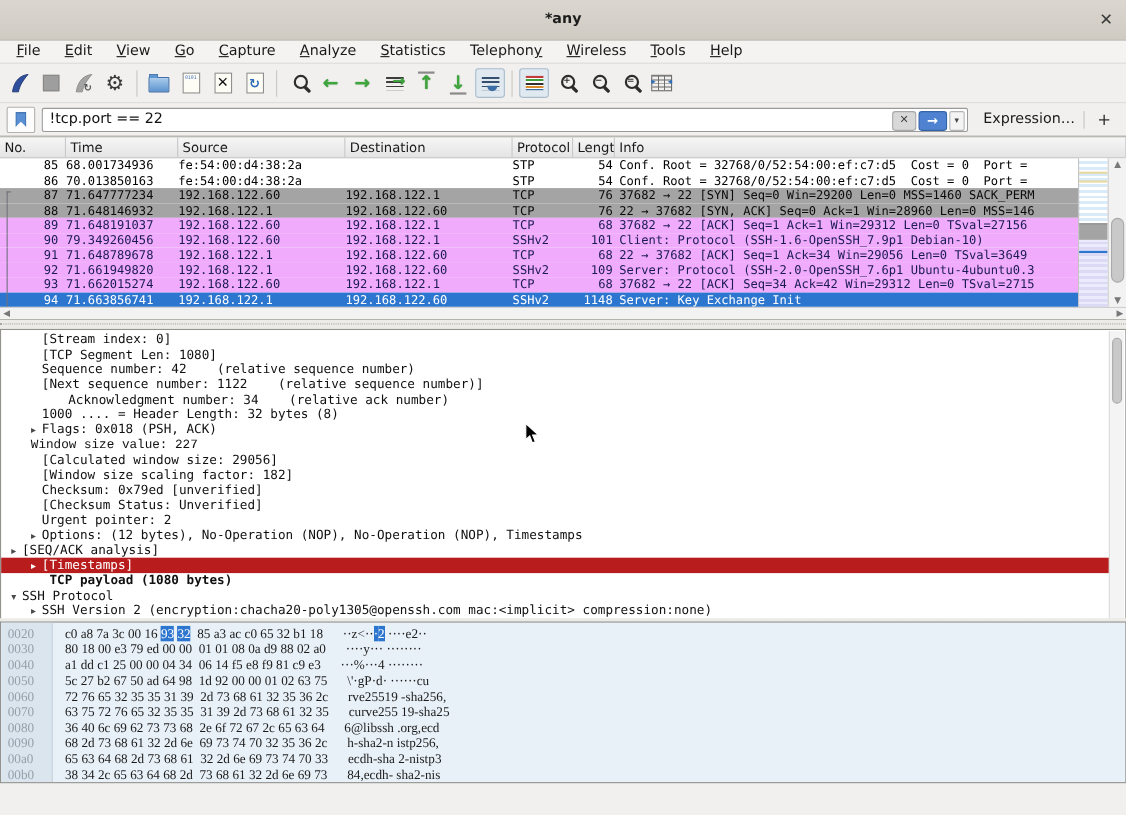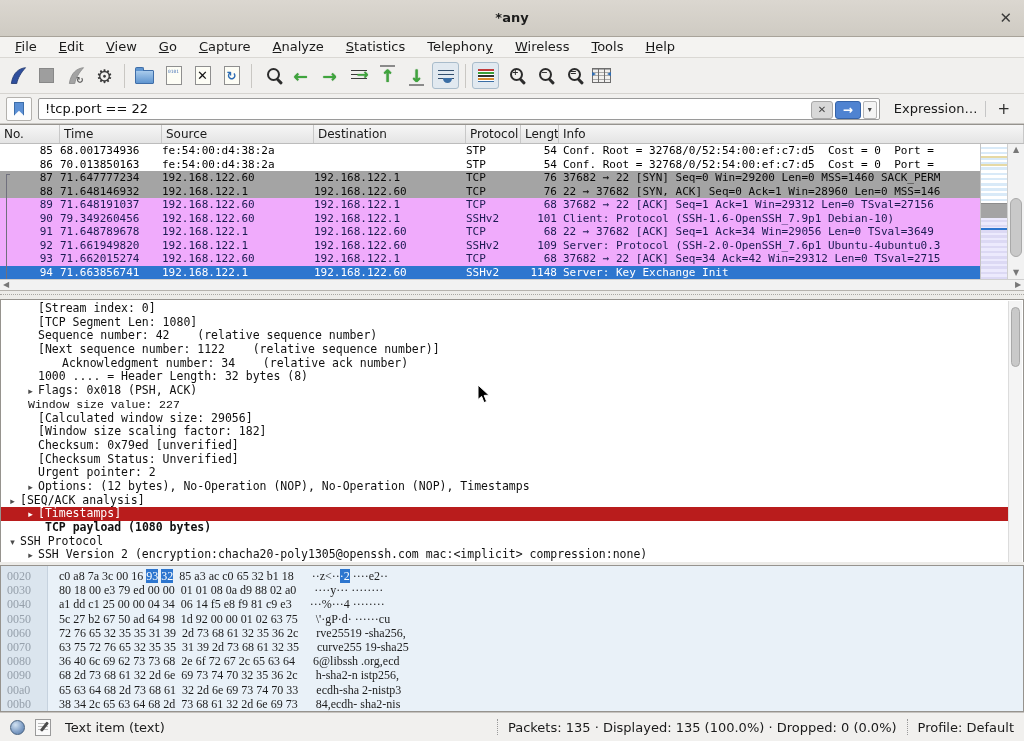--- a/index.html
+++ b/index.html
@@ -443,29 +443,19 @@
         <div class="hexrow"><span class="hoff">0050</span><span class="hbytes"><span>5c</span> <span>27</span> <span>b2</span> <span>67</span> <span>50</span> <span>ad</span> <span>64</span> <span>98</span>  <span>1d</span> <span>92</span> <span>00</span> <span>00</span> <span>01</span> <span>02</span> <span>63</span> <span>75</span></span><span class="hascii"><span>\</span><span>'</span><span>·</span><span>g</span><span>P</span><span>·</span><span>d</span><span>·</span> <span>·</span><span>·</span><span>·</span><span>·</span><span>·</span><span>·</span><span>c</span><span>u</span></span></div>
         <div class="hexrow"><span class="hoff">0060</span><span class="hbytes"><span>72</span> <span>76</span> <span>65</span> <span>32</span> <span>35</span> <span>35</span> <span>31</span> <span>39</span>  <span>2d</span> <span>73</span> <span>68</span> <span>61</span> <span>32</span> <span>35</span> <span>36</span> <span>2c</span></span><span class="hascii"><span>r</span><span>v</span><span>e</span><span>2</span><span>5</span><span>5</span><span>1</span><span>9</span> <span>-</span><span>s</span><span>h</span><span>a</span><span>2</span><span>5</span><span>6</span><span>,</span></span></div>
         <div class="hexrow"><span class="hoff">0070</span><span class="hbytes"><span>63</span> <span>75</span> <span>72</span> <span>76</span> <span>65</span> <span>32</span> <span>35</span> <span>35</span>  <span>31</span> <span>39</span> <span>2d</span> <span>73</span> <span>68</span> <span>61</span> <span>32</span> <span>35</span></span><span class="hascii"><span>c</span><span>u</span><span>r</span><span>v</span><span>e</span><span>2</span><span>5</span><span>5</span> <span>1</span><span>9</span><span>-</span><span>s</span><span>h</span><span>a</span><span>2</span><span>5</span></span></div>
         <div class="hexrow"><span class="hoff">0080</span><span class="hbytes"><span>36</span> <span>40</span> <span>6c</span> <span>69</span> <span>62</span> <span>73</span> <span>73</span> <span>68</span>  <span>2e</span> <span>6f</span> <span>72</span> <span>67</span> <span>2c</span> <span>65</span> <span>63</span> <span>64</span></span><span class="hascii"><span>6</span><span>@</span><span>l</span><span>i</span><span>b</span><span>s</span><span>s</span><span>h</span> <span>.</span><span>o</span><span>r</span><span>g</span><span>,</span><span>e</span><span>c</span><span>d</span></span></div>
         <div class="hexrow"><span class="hoff">0090</span><span class="hbytes"><span>68</span> <span>2d</span> <span>73</span> <span>68</span> <span>61</span> <span>32</span> <span>2d</span> <span>6e</span>  <span>69</span> <span>73</span> <span>74</span> <span>70</span> <span>32</span> <span>35</span> <span>36</span> <span>2c</span></span><span class="hascii"><span>h</span><span>-</span><span>s</span><span>h</span><span>a</span><span>2</span><span>-</span><span>n</span> <span>i</span><span>s</span><span>t</span><span>p</span><span>2</span><span>5</span><span>6</span><span>,</span></span></div>
         <div class="hexrow"><span class="hoff">00a0</span><span class="hbytes"><span>65</span> <span>63</span> <span>64</span> <span>68</span> <span>2d</span> <span>73</span> <span>68</span> <span>61</span>  <span>32</span> <span>2d</span> <span>6e</span> <span>69</span> <span>73</span> <span>74</span> <span>70</span> <span>33</span></span><span class="hascii"><span>e</span><span>c</span><span>d</span><span>h</span><span>-</span><span>s</span><span>h</span><span>a</span> <span>2</span><span>-</span><span>n</span><span>i</span><span>s</span><span>t</span><span>p</span><span>3</span></span></div>
         <div class="hexrow"><span class="hoff">00b0</span><span class="hbytes"><span>38</span> <span>34</span> <span>2c</span> <span>65</span> <span>63</span> <span>64</span> <span>68</span> <span>2d</span>  <span>73</span> <span>68</span> <span>61</span> <span>32</span> <span>2d</span> <span>6e</span> <span>69</span> <span>73</span></span><span class="hascii"><span>8</span><span>4</span><span>,</span><span>e</span><span>c</span><span>d</span><span>h</span><span>-</span> <span>s</span><span>h</span><span>a</span><span>2</span><span>-</span><span>n</span><span>i</span><span>s</span></span></div>
       </div>
   </div>
 
-  <div class="sbar">
-    <span class="sb-circle"></span>
-    <span class="sb-note"></span>
-    <span class="sb-field">Text item (text)</span>
-    <span class="sb-spacer"></span>
-    <span class="ssep"></span>
-    <span>Packets: 135 · Displayed: 135 (100.0%) · Dropped: 0 (0.0%)</span>
-    <span class="ssep"></span>
-    <span class="sb-prof">Profile: Default</span>
-  </div>
 
   <div class="cursor">
     <svg width="13" height="20" viewBox="0 0 13 20">
         <path d="M1 1 L1 15.5 L4.6 12.4 L7 18.6 L9.6 17.5 L7.2 11.4 L12 11.2 Z" fill="#000" stroke="#fff" stroke-width="1"></path>
       </svg>
   </div>
 </div>
 
 </body></html>

